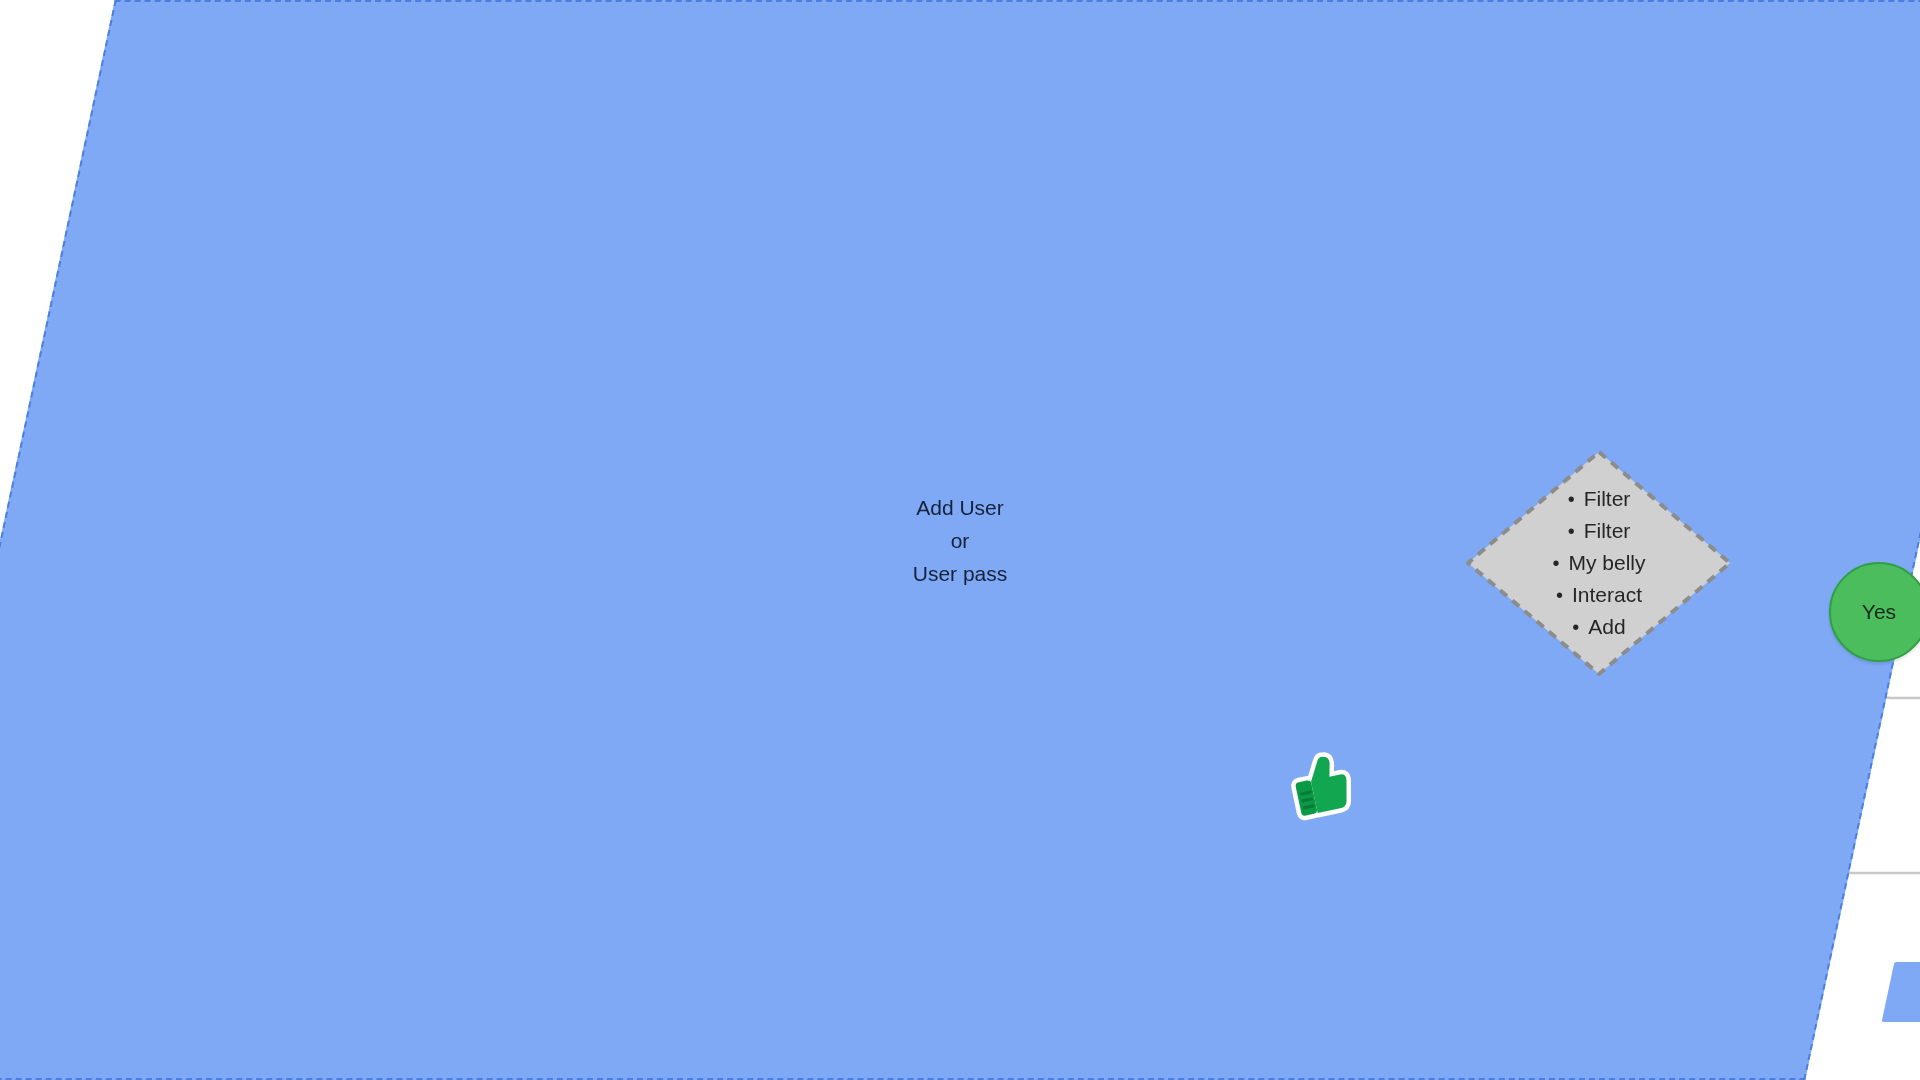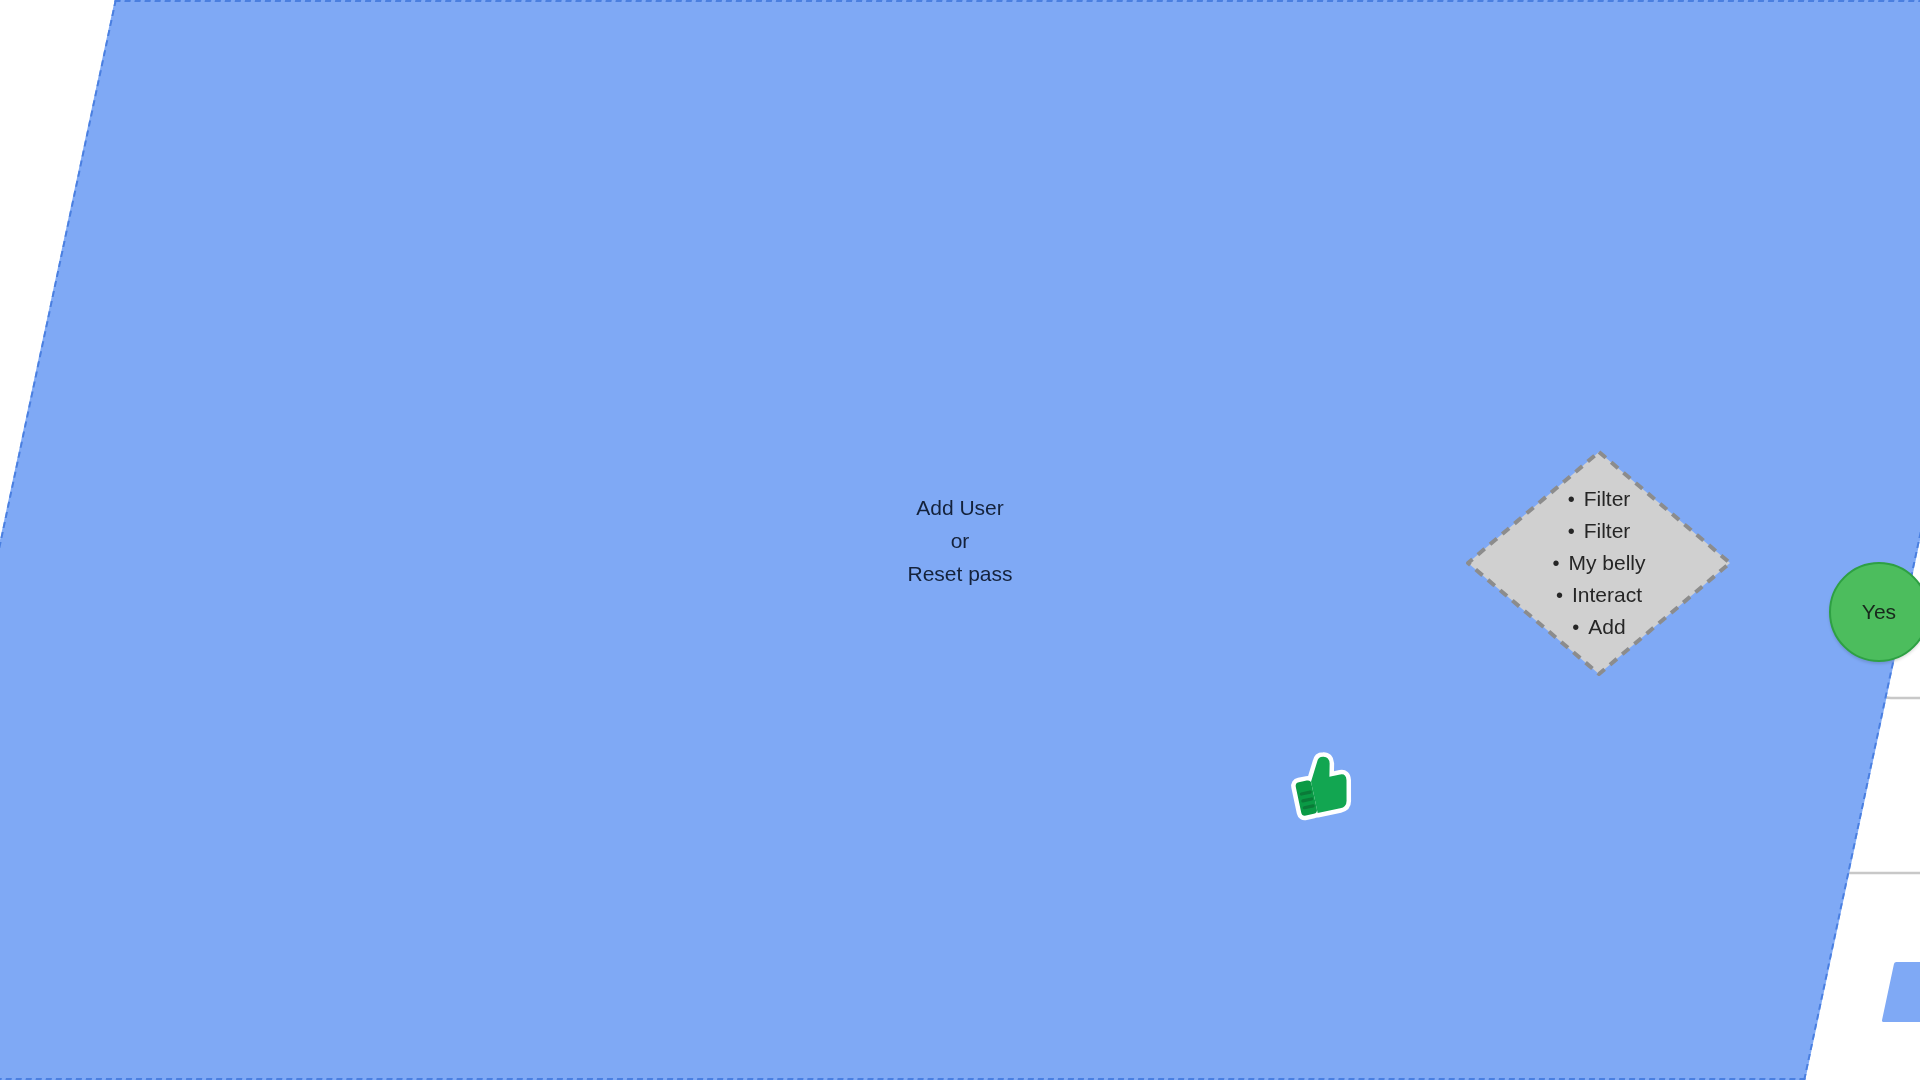--- a/index.html
+++ b/index.html
@@ -292,21 +292,21 @@
 
   <div class="node" id="node-ranking">
     <span>MEME RANKING</span>
   </div>
 
   <div id="node-adduser">
     <div class="para-shape"></div>
     <div class="para-label">
       <span>Add User</span>
       <span>or</span>
-      <span>Reset pass</span>
+      <span>User pass</span>
     </div>
   </div>
 
   <div id="thumbs-up-sticker">
     <svg width="74" height="74" viewBox="0 0 74 74">
       <g transform="rotate(-12 37 37)">
         <path d="M18,34 L18,60 Q18,64 22,64 L30,64 Q34,64 34,60 L34,34 Q34,30 30,30 L22,30 Q18,30 18,34 Z" fill="#ffffff" stroke="#ffffff" stroke-width="9" stroke-linejoin="round"></path>
         <path d="M34,32 L44,14 Q46,9 51,10 Q57,11 56,18 L53,31 L64,31 Q70,31 69,38 L65,57 Q64,64 57,64 L34,64 Z" fill="#ffffff" stroke="#ffffff" stroke-width="9" stroke-linejoin="round"></path>
         <path d="M18,34 L18,60 Q18,64 22,64 L30,64 Q34,64 34,60 L34,34 Q34,30 30,30 L22,30 Q18,30 18,34 Z" fill="#0a9a45"></path>
         <path d="M34,32 L44,14 Q46,9 51,10 Q57,11 56,18 L53,31 L64,31 Q70,31 69,38 L65,57 Q64,64 57,64 L34,64 Z" fill="#12a651"></path>

